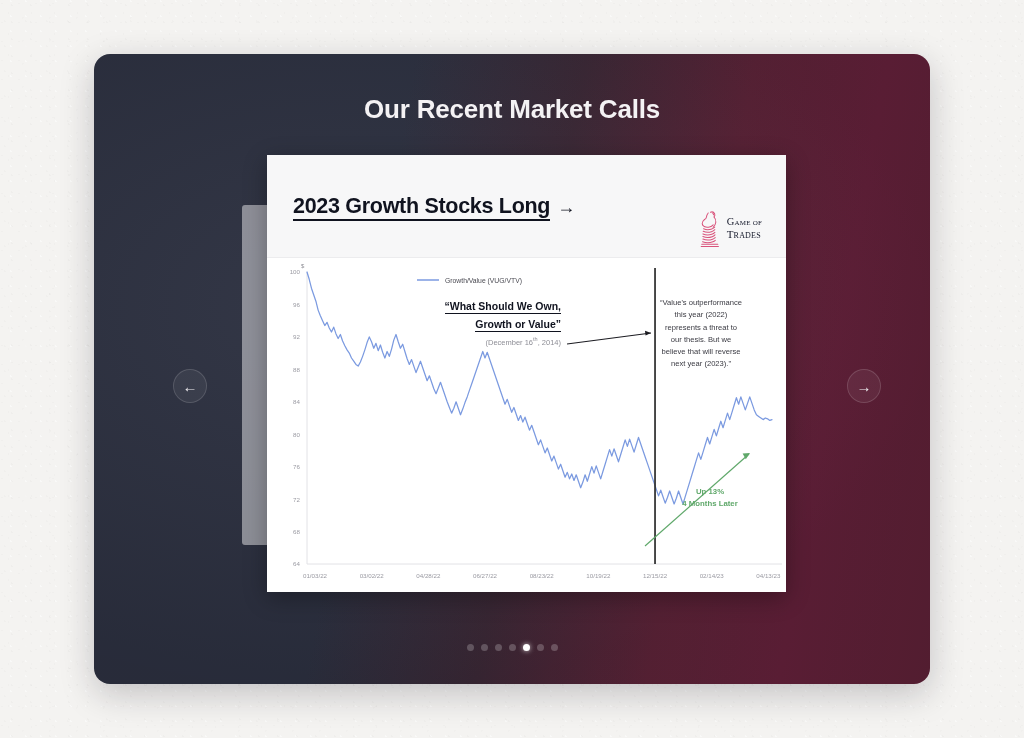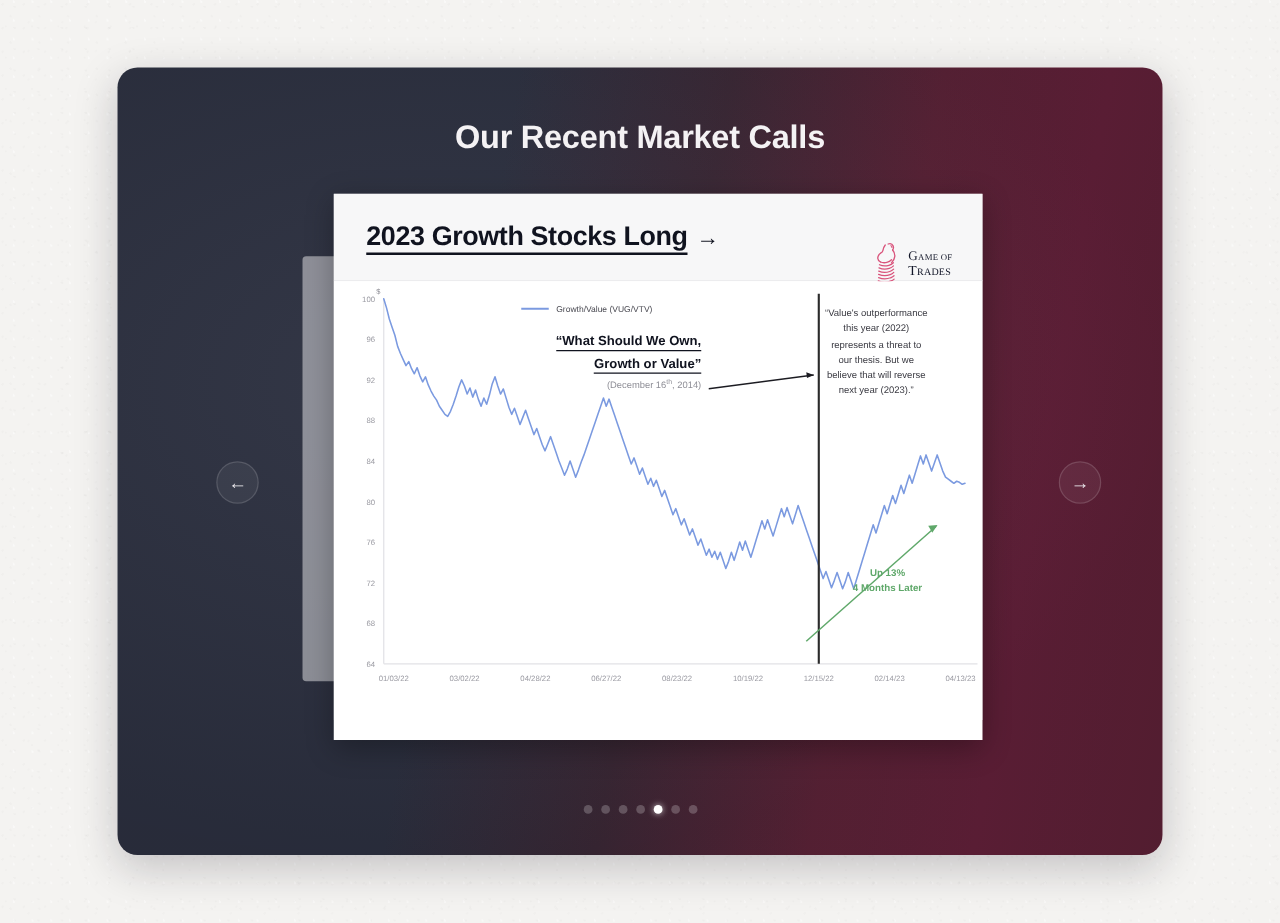--- a/index.html
+++ b/index.html
@@ -74,21 +74,21 @@
 
   #slide-card {
     position: absolute;
     left: 173px; top: 0;
     width: 519px; height: 437px;
     background: #ffffff;
     box-shadow: 0 6px 22px rgba(0,0,0,0.30);
     overflow: hidden;
   }
   #slide-header {
-    height: 70px;
+    height: 103px;
     background: #f7f7f8;
     border-bottom: 1px solid #ececee;
     display: flex;
     align-items: center;
     padding: 0 24px 0 26px;
   }
   #slide-heading {
     font-size: 21.5px;
     font-weight: bold;
     color: #10131f;
@@ -247,21 +247,21 @@
               <path d="M 483 195 l -7.4 0.6 l 3.2 5.6 z" fill="#5fa86a"></path>
             </g>
         </svg>
 
         <div style="position:absolute; left:104px; top:38px; width:190px; text-align:right;">
           <div style="font-size:10.5px; font-weight:bold; color:#10131f; border-bottom:1.4px solid #10131f; display:inline-block; padding-bottom:0.5px;">“What Should We Own,</div>
           <div style="font-size:10.5px; font-weight:bold; color:#10131f; border-bottom:1.4px solid #10131f; display:inline-block; padding-bottom:0.5px; margin-top:2px;">Growth or Value”</div>
           <div style="font-size:7.5px; color:#8e8e96; margin-top:4px;"><span>(December 16</span><sup style="font-size:5.5px">th</sup><span>, 2014)</span></div>
         </div>
 
-        <div style="position:absolute; left:373px; top:20px; width:122px; text-align:center; font-size:7.6px; line-height:1.62; color:#3a3a42;">
+        <div style="position:absolute; left:373px; top:39px; width:122px; text-align:center; font-size:7.6px; line-height:1.62; color:#3a3a42;">
           <div>“Value's outperformance</div>
           <div>this year (2022)</div>
           <div>represents a threat to</div>
           <div>our thesis. But we</div>
           <div>believe that will reverse</div>
           <div>next year (2023).”</div>
         </div>
 
         <div style="position:absolute; left:398px; top:228px; width:90px; text-align:center; font-size:7.8px; line-height:1.5; color:#5fa86a; font-weight:bold;">
           <div>Up 13%</div>

